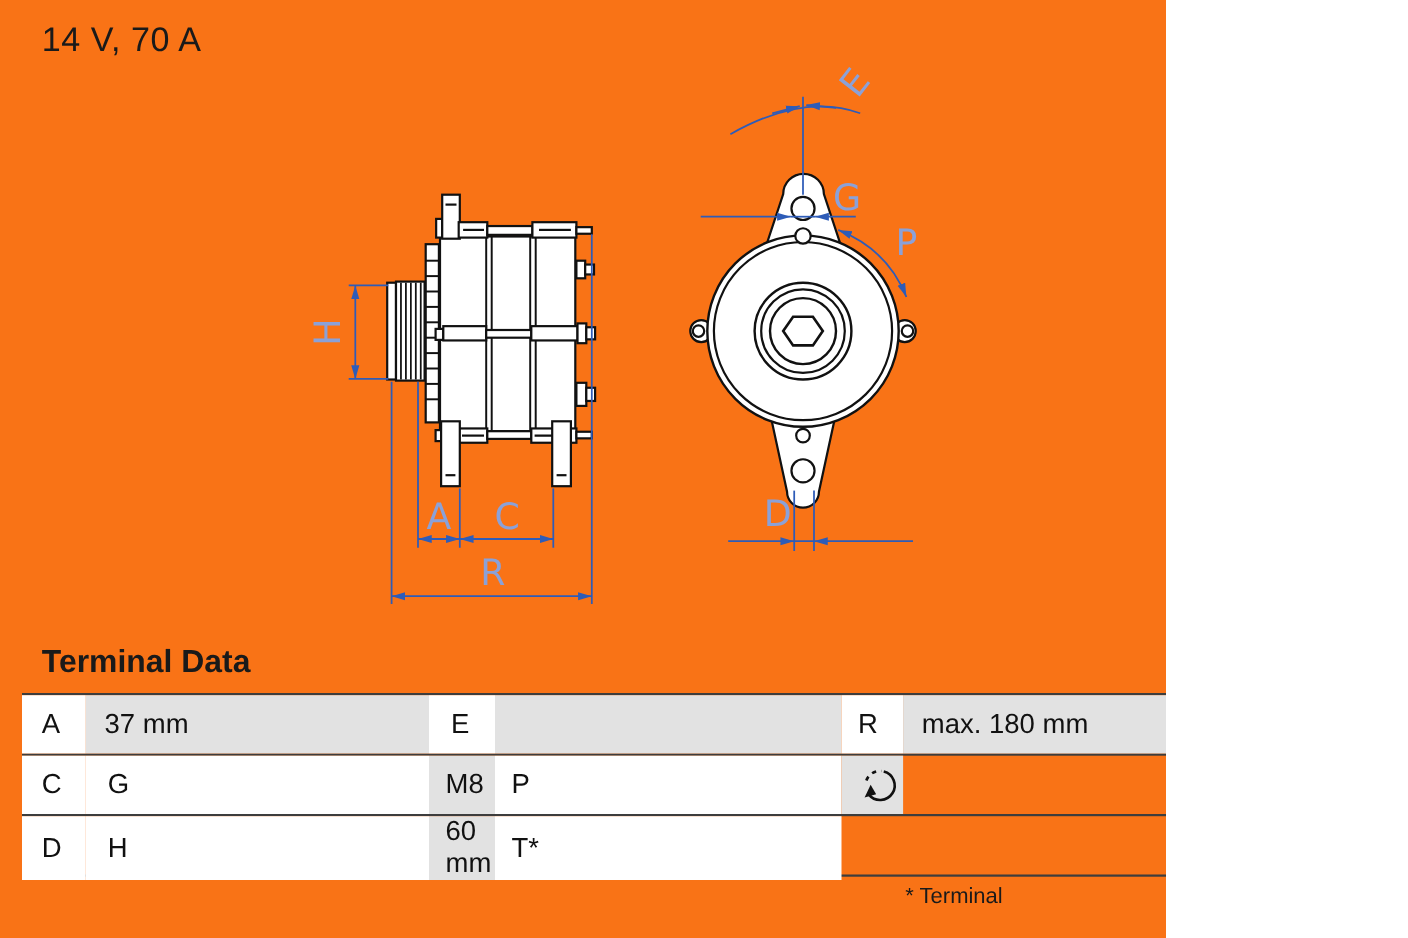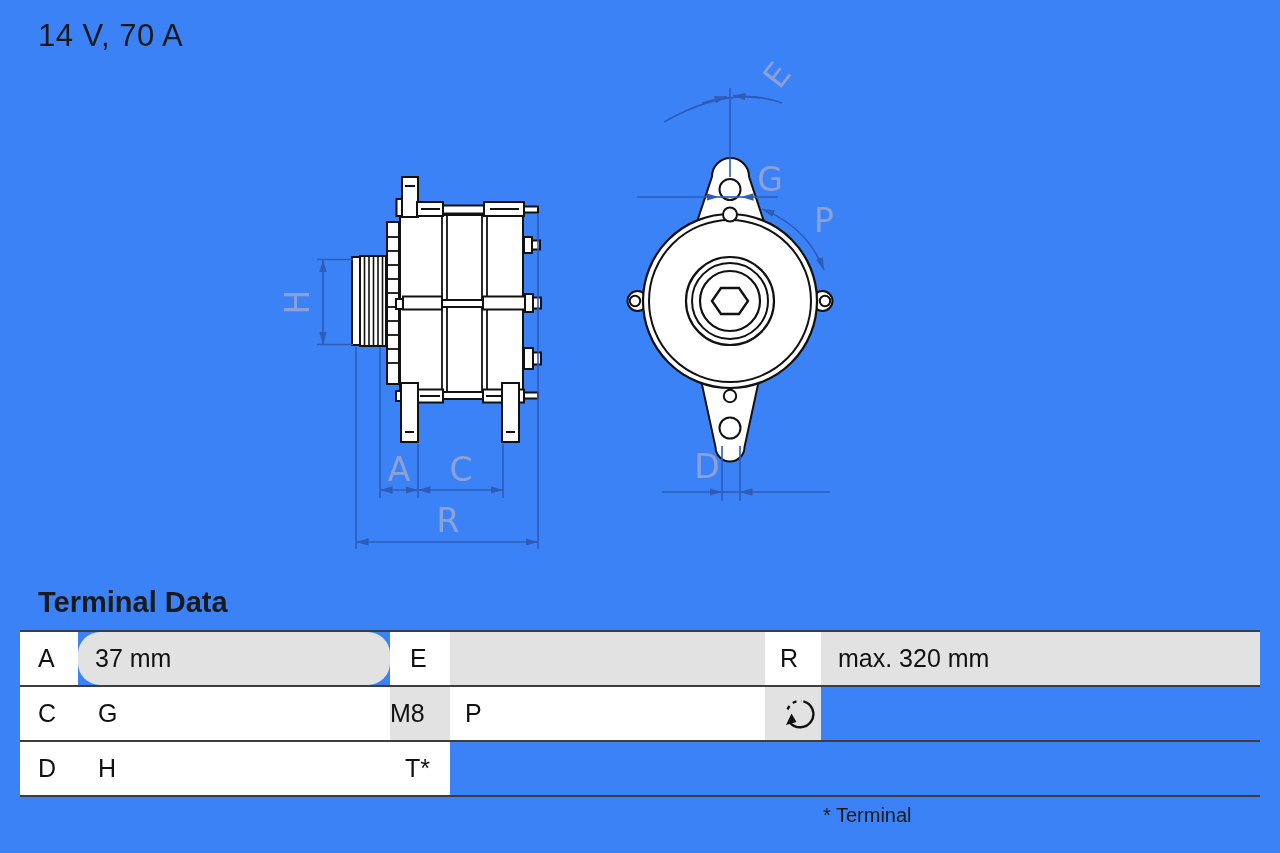--- a/index.html
+++ b/index.html
@@ -1,17 +1,17 @@
 <!DOCTYPE html>
 <html><head>
 <meta charset="utf-8">
 <style>
   html,body{margin:0;padding:0;background:#ffffff;}
   .page{
-    position:relative;width:1280px;height:853px;background:#3b82f6;overflow:hidden;
+    position:relative;width:1060px;height:853px;background:#f97316;overflow:hidden;
     font-family:"Liberation Sans", sans-serif;color:#111;
   }
   .title{
     position:absolute;left:38px;top:18px;font-size:31px;color:#1a1a1a;letter-spacing:0.5px;
   }
   .drawing-svg{position:absolute;left:0;top:0;}
   .section-heading{
     position:absolute;left:38px;top:586px;font-size:29px;font-weight:bold;color:#1a1a1a;
   }
   .tech-table{
@@ -20,23 +20,23 @@
   }
   .tech-row{
     display:grid;grid-template-columns:58px 312px 60px 315px 56px 439px;
     height:53px;align-items:stretch;
   }
   .tech-row + .tech-row{border-top:2px solid #3d3d3d;}
   .cell{display:flex;align-items:center;font-size:25px;color:#111;}
   .lbl{background:#ffffff;}
   .val{background:#e2e2e2;}
   .lbl.c1{padding-left:18px;}
-  .val.c1{padding-left:17px;border-radius:22px;}
+  .val.c1{padding-left:17px;}
   .lbl.c2{padding-left:20px;}
-  .val.c2{}
+  .val.c2{padding-left:15px;}
   .lbl.c3{padding-left:15px;}
   .val.c3{padding-left:17px;}
   .footnote{
     position:absolute;left:823px;top:804px;font-size:20px;color:#1a1a1a;
   }
   .rot-icon{display:block;}
 </style>
 </head>
 <body>
 
@@ -195,41 +195,42 @@
   <div class="section-heading">Terminal Data</div>
 
   <div class="tech-table">
 
     <div class="tech-row">
       <div class="cell lbl c1">A</div>
       <div class="cell val c1">37 mm</div>
       <div class="cell lbl c2">E</div>
       <div class="cell val c2"></div>
       <div class="cell lbl c3">R</div>
-      <div class="cell val c3">max. 320 mm</div>
+      <div class="cell val c3">max. 180 mm</div>
     </div>
 
     <div class="tech-row">
       <div class="cell lbl c1">C</div>
       <div class="cell lbl c2">G</div>
       <div class="cell val c2">M8</div>
       <div class="cell lbl c3">P</div>
       <div class="cell val c3">
         <svg class="rot-icon" width="36" height="36" viewBox="-18 -18 36 36">
           <path d="M 3.4,-12.7 A 13.2 13.2 0 1 1 -10.1,8.4" fill="none" stroke="#111" stroke-width="2.4"></path>
           <path d="M -12.4,-4.5 A 13.2 13.2 0 0 1 1.2,-13.1" fill="none" stroke="#111" stroke-width="2.4" stroke-dasharray="4 4.5"></path>
           <polygon points="-14,11 -3.5,8 -8.5,-0.5" fill="#111" stroke="none"></polygon>
         </svg>
       </div>
 
     </div>
 
     <div class="tech-row">
       <div class="cell lbl c1">D</div>
       <div class="cell lbl c2">H</div>
+      <div class="cell val c2">60 mm</div>
       <div class="cell lbl c3">T*</div>
     </div>
 
   </div>
 
   <div class="footnote">* Terminal</div>
 
 </div>
 
 </body></html>

